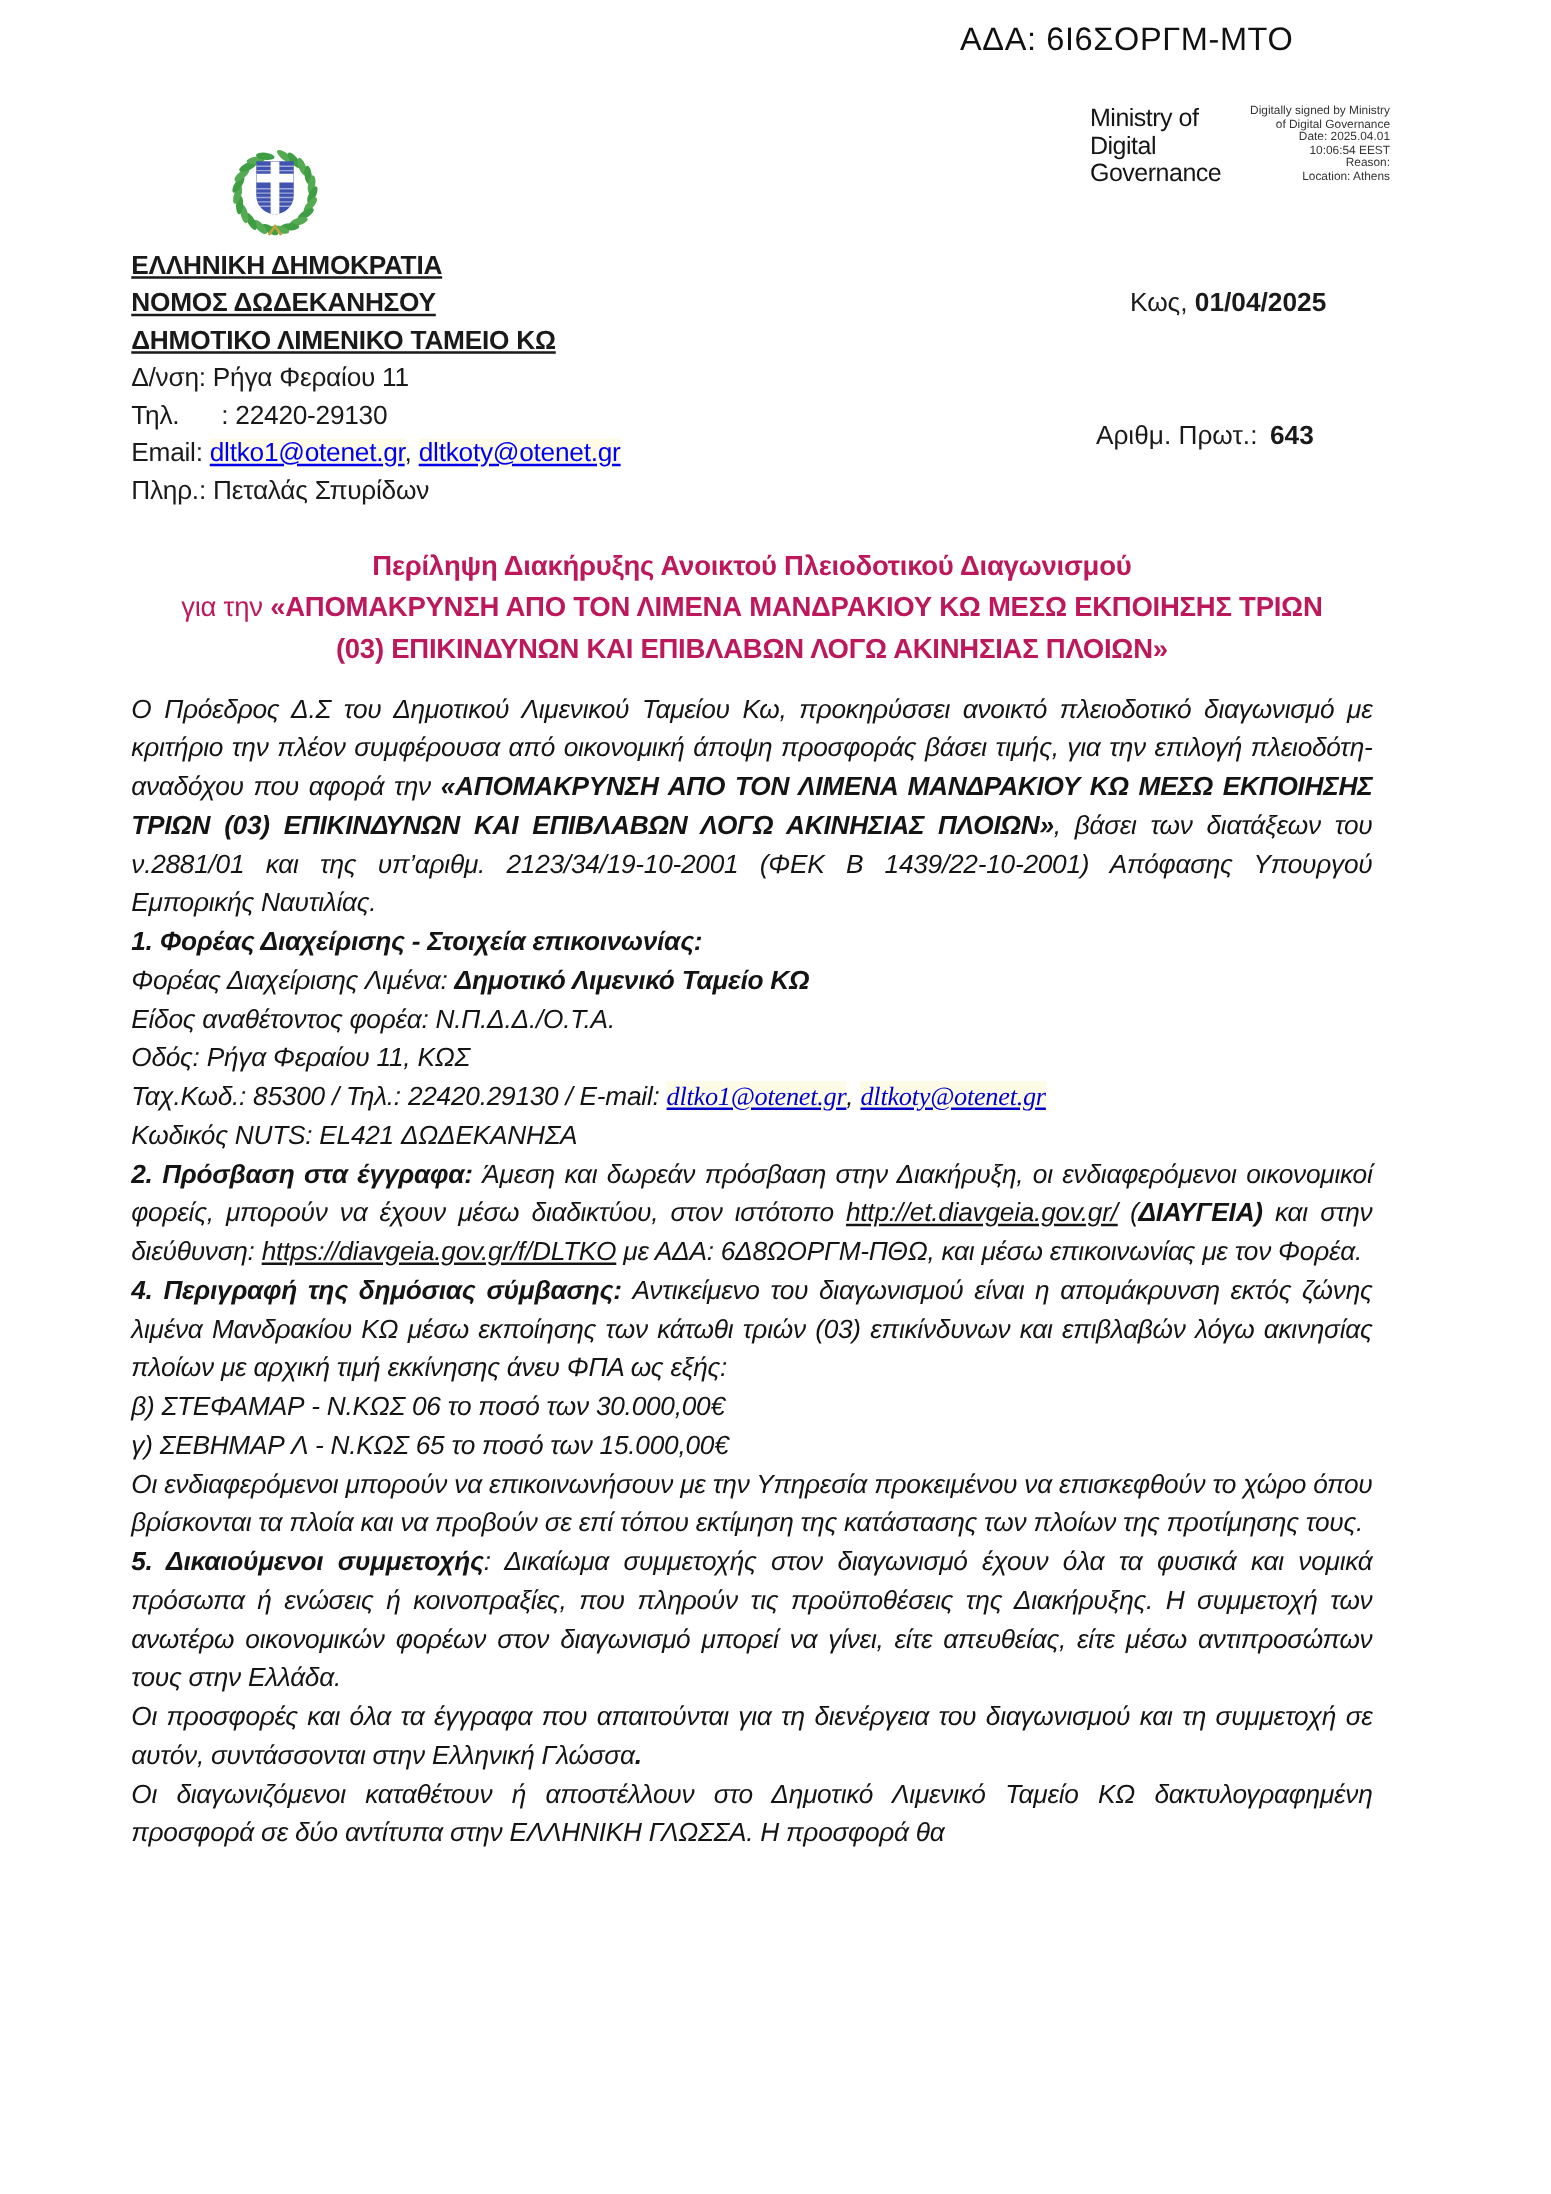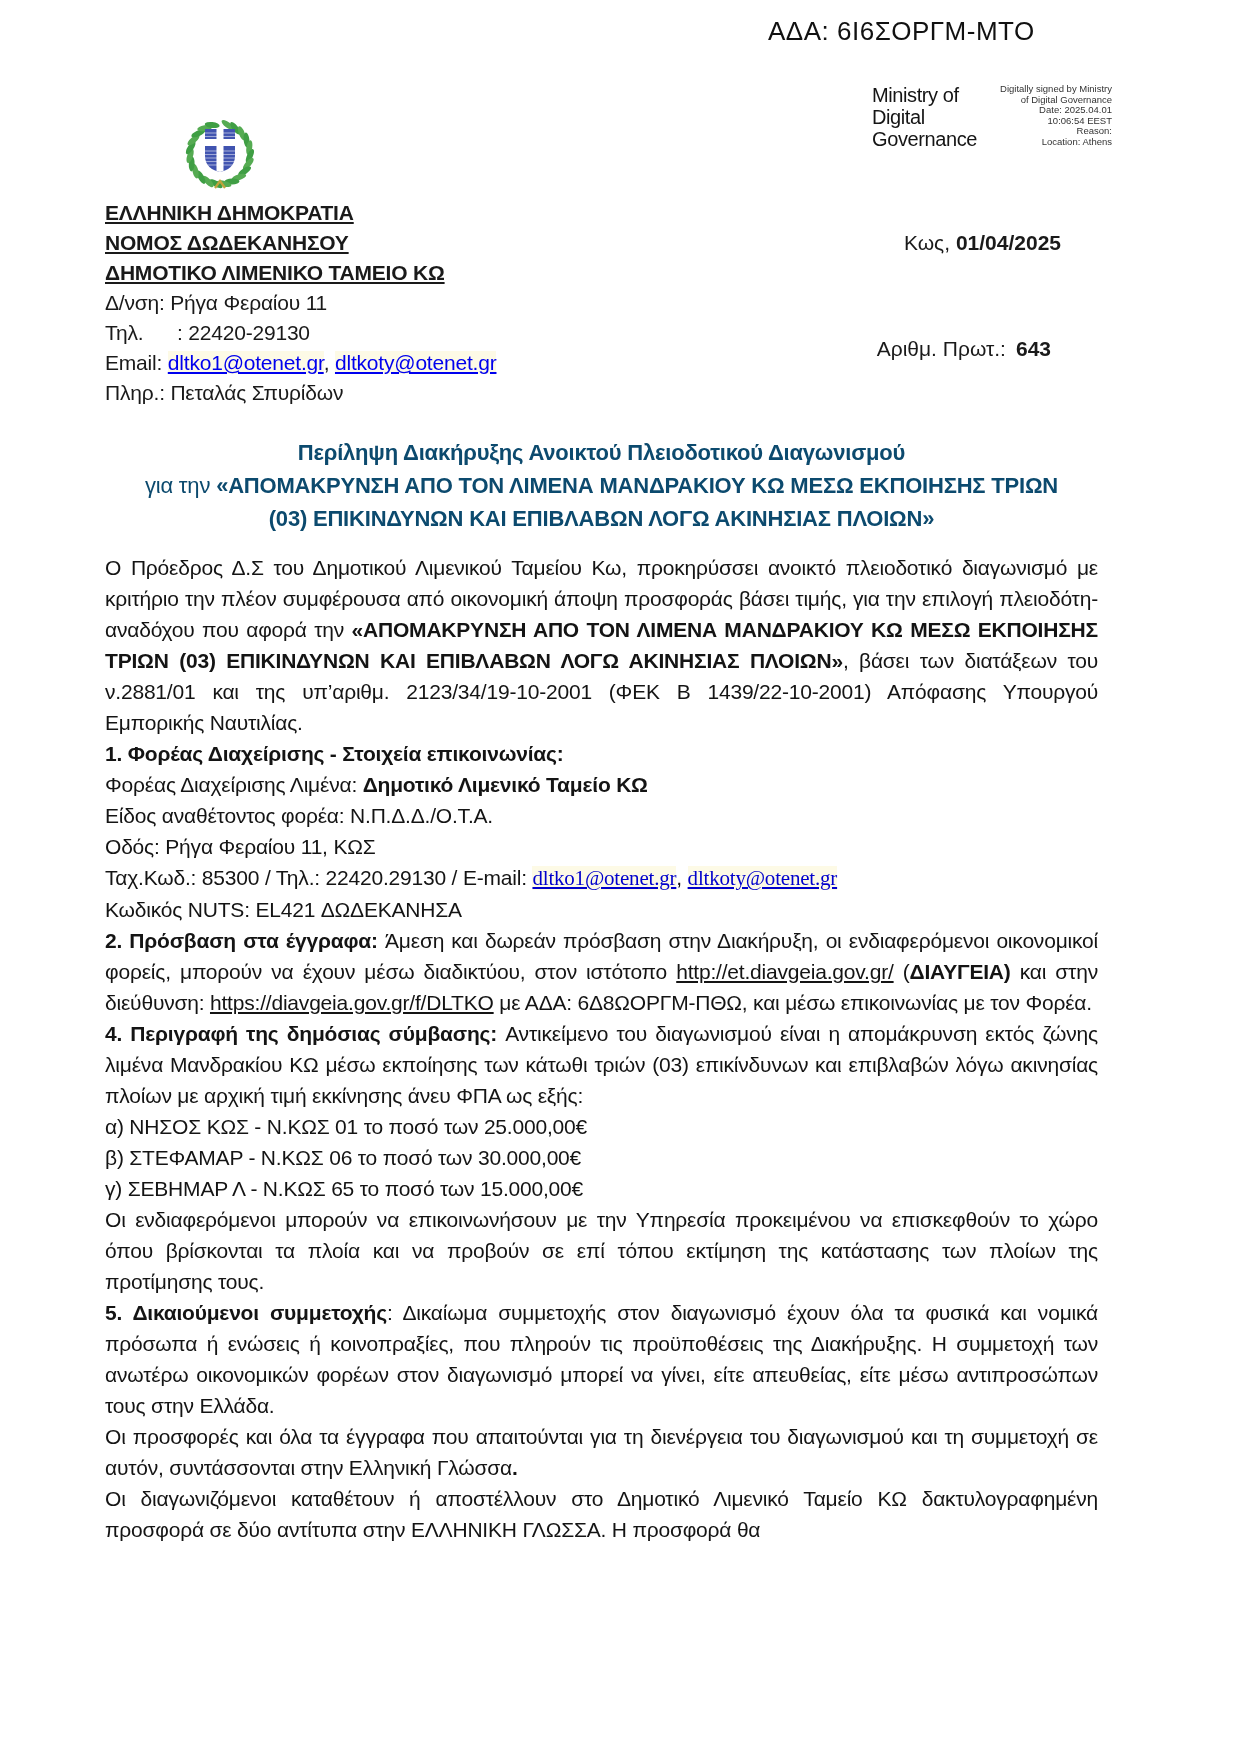--- a/index.html
+++ b/index.html
@@ -58,27 +58,27 @@
   .proto-line{
     position:absolute;right:148px;top:318px;
     font-size:21px;line-height:30px;white-space:nowrap;margin-top:16px;
   }
   .bold{font-weight:bold;}
   .proto-num{margin-left:10px;}
   
   .title{
     position:absolute;left:105px;top:436px;width:993px;
     text-align:center;font-size:22px;line-height:33px;
-    font-weight:bold;letter-spacing:-.2px;color:#0c4a6e;
+    font-weight:bold;letter-spacing:-.2px;color:#be185d;
   }
   .title .reg{font-weight:normal;}
   
   .doc-body{
     position:absolute;left:105px;top:552px;width:993px;
-    font-size:21px;line-height:31px;letter-spacing:-.2px;color:#141414;
+    font-size:21px;line-height:31px;letter-spacing:-.2px;color:#141414;font-style:italic;
   }
   .doc-body p{margin:0;text-align:justify;}
   .ulink{color:#141414;text-decoration:underline;cursor:pointer;}
 </style>
 </head>
 <body>
 
 <div class="page">
 
   <div class="ada-top">ΑΔΑ: 6Ι6ΣΟΡΓΜ-ΜΤΟ</div>
@@ -170,21 +170,20 @@
     <p class="bold">1. Φορέας Διαχείρισης - Στοιχεία επικοινωνίας:</p>
     <p><span>Φορέας Διαχείρισης Λιμένα: </span><span class="bold">Δημοτικό Λιμενικό Ταμείο ΚΩ</span></p>
     <p>Είδος αναθέτοντος φορέα: Ν.Π.Δ.Δ./Ο.Τ.Α.</p>
     <p>Οδός: Ρήγα Φεραίου 11, ΚΩΣ</p>
     <p><span>Ταχ.Κωδ.: 85300 / Τηλ.: 22420.29130 / E-mail: </span><a class="mail-serif">dltko1@otenet.gr</a><span class="mail-serif">, </span><a class="mail-serif">dltkoty@otenet.gr</a></p>
     <p>Κωδικός NUTS: EL421 ΔΩΔΕΚΑΝΗΣΑ</p>
 
     <p><span class="bold">2. Πρόσβαση στα έγγραφα: </span><span>Άμεση και δωρεάν πρόσβαση στην Διακήρυξη, οι ενδιαφερόμενοι οικονομικοί φορείς, μπορούν να έχουν μέσω διαδικτύου, στον ιστότοπο </span><a class="ulink">http://et.diavgeia.gov.gr/</a><span> (</span><span class="bold">ΔΙΑΥΓΕΙΑ)</span><span> και στην διεύθυνση: </span><a class="ulink">https://diavgeia.gov.gr/f/DLTKO</a><span> με ΑΔΑ: 6Δ8ΩΟΡΓΜ-ΠΘΩ, και μέσω επικοινωνίας με τον Φορέα.</span></p>
 
     <p><span class="bold">4. Περιγραφή της δημόσιας σύμβασης: </span><span>Αντικείμενο του διαγωνισμού είναι η απομάκρυνση εκτός ζώνης λιμένα Μανδρακίου ΚΩ μέσω εκποίησης των κάτωθι τριών (03) επικίνδυνων και επιβλαβών λόγω ακινησίας πλοίων με αρχική τιμή εκκίνησης άνευ ΦΠΑ ως εξής:</span></p>
-    <p>α) ΝΗΣΟΣ ΚΩΣ - Ν.ΚΩΣ 01 το ποσό των 25.000,00€</p>
     <p>β) ΣΤΕΦΑΜΑΡ - Ν.ΚΩΣ 06 το ποσό των 30.000,00€</p>
     <p>γ) ΣΕΒΗΜΑΡ Λ - Ν.ΚΩΣ 65 το ποσό των 15.000,00€</p>
     <p>Οι ενδιαφερόμενοι μπορούν να επικοινωνήσουν με την Υπηρεσία προκειμένου να επισκεφθούν το χώρο όπου βρίσκονται τα πλοία και να προβούν σε επί τόπου εκτίμηση της κατάστασης των πλοίων της προτίμησης τους.</p>
 
     <p><span class="bold">5. Δικαιούμενοι συμμετοχής</span><span>: Δικαίωμα συμμετοχής στον διαγωνισμό έχουν όλα τα φυσικά και νομικά πρόσωπα ή ενώσεις ή κοινοπραξίες, που πληρούν τις προϋποθέσεις της Διακήρυξης. Η συμμετοχή των ανωτέρω οικονομικών φορέων στον διαγωνισμό μπορεί να γίνει, είτε απευθείας, είτε μέσω αντιπροσώπων τους στην Ελλάδα.</span></p>
 
     <p><span>Οι προσφορές και όλα τα έγγραφα που απαιτούνται για τη διενέργεια του διαγωνισμού και τη συμμετοχή σε αυτόν, συντάσσονται στην Ελληνική Γλώσσα</span><span class="bold">.</span></p>
     <p>Οι διαγωνιζόμενοι καταθέτουν ή αποστέλλουν στο Δημοτικό Λιμενικό Ταμείο ΚΩ δακτυλογραφημένη προσφορά σε δύο αντίτυπα στην ΕΛΛΗΝΙΚΗ ΓΛΩΣΣΑ. Η προσφορά θα</p>
   </div>
 

